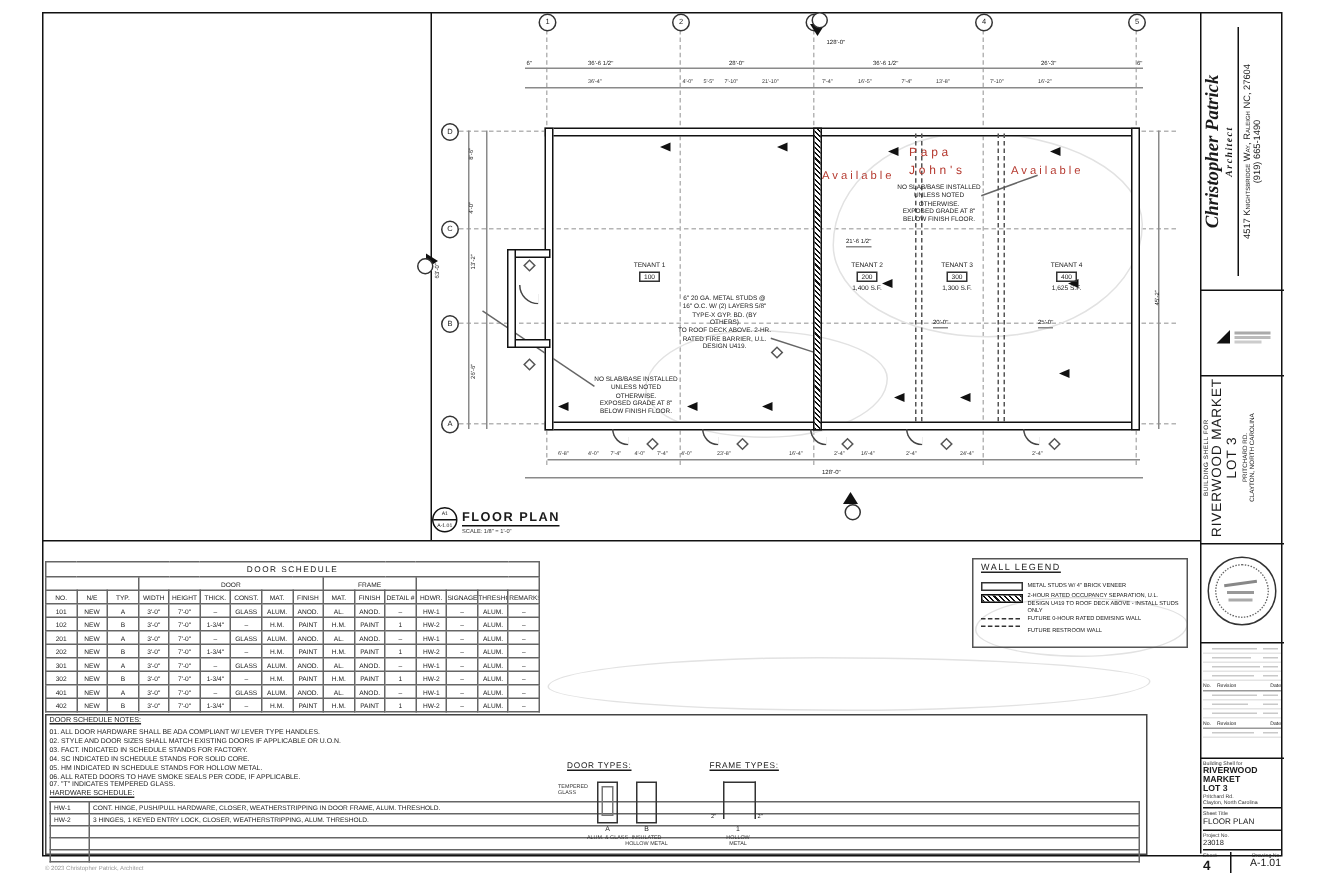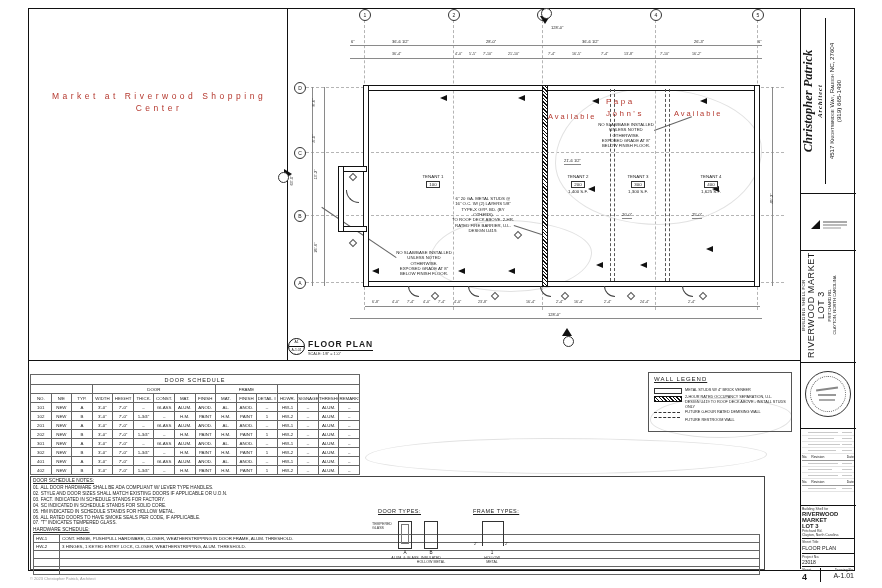--- a/index.html
+++ b/index.html
@@ -65,21 +65,20 @@
   <div class="bord" style="left:28px;top:8px;width:825px;height:561px;"></div>
   <div class="thin" style="left:287px;top:8px;width:1px;height:352px;"></div>
   <div class="thin" style="left:28px;top:360px;width:772px;height:1px;"></div>
   <div class="thin" style="left:800px;top:8px;width:1px;height:561px;"></div>
 
   <div class="cloud" style="left:555px;top:88px;width:205px;height:135px;"></div>
   <div class="cloud" style="left:430px;top:220px;width:160px;height:70px;"></div>
   <div class="cloud" style="left:365px;top:438px;width:400px;height:34px;"></div>
   <div class="cloud" style="left:650px;top:398px;width:140px;height:38px;"></div>
 
-  <div class="red" style="left:48px;top:90px;width:222px;text-align:center;font-size:8.5px;letter-spacing:3.5px;white-space:normal;">Market at Riverwood Shopping Center</div>
 
   <div class="gridv" style="left:364px;top:20px;height:290px;"></div>
   <div class="gridv" style="left:453px;top:20px;height:290px;"></div>
   <div class="gridv" style="left:542px;top:20px;height:290px;"></div>
   <div class="gridv" style="left:655px;top:20px;height:290px;"></div>
   <div class="gridv" style="left:757px;top:20px;height:290px;"></div>
   <div class="gridh" style="left:306px;top:87px;width:478px;"></div>
   <div class="gridh" style="left:306px;top:152px;width:478px;"></div>
   <div class="gridh" style="left:306px;top:215px;width:478px;"></div>
   <div class="gridh" style="left:306px;top:282px;width:478px;"></div>

